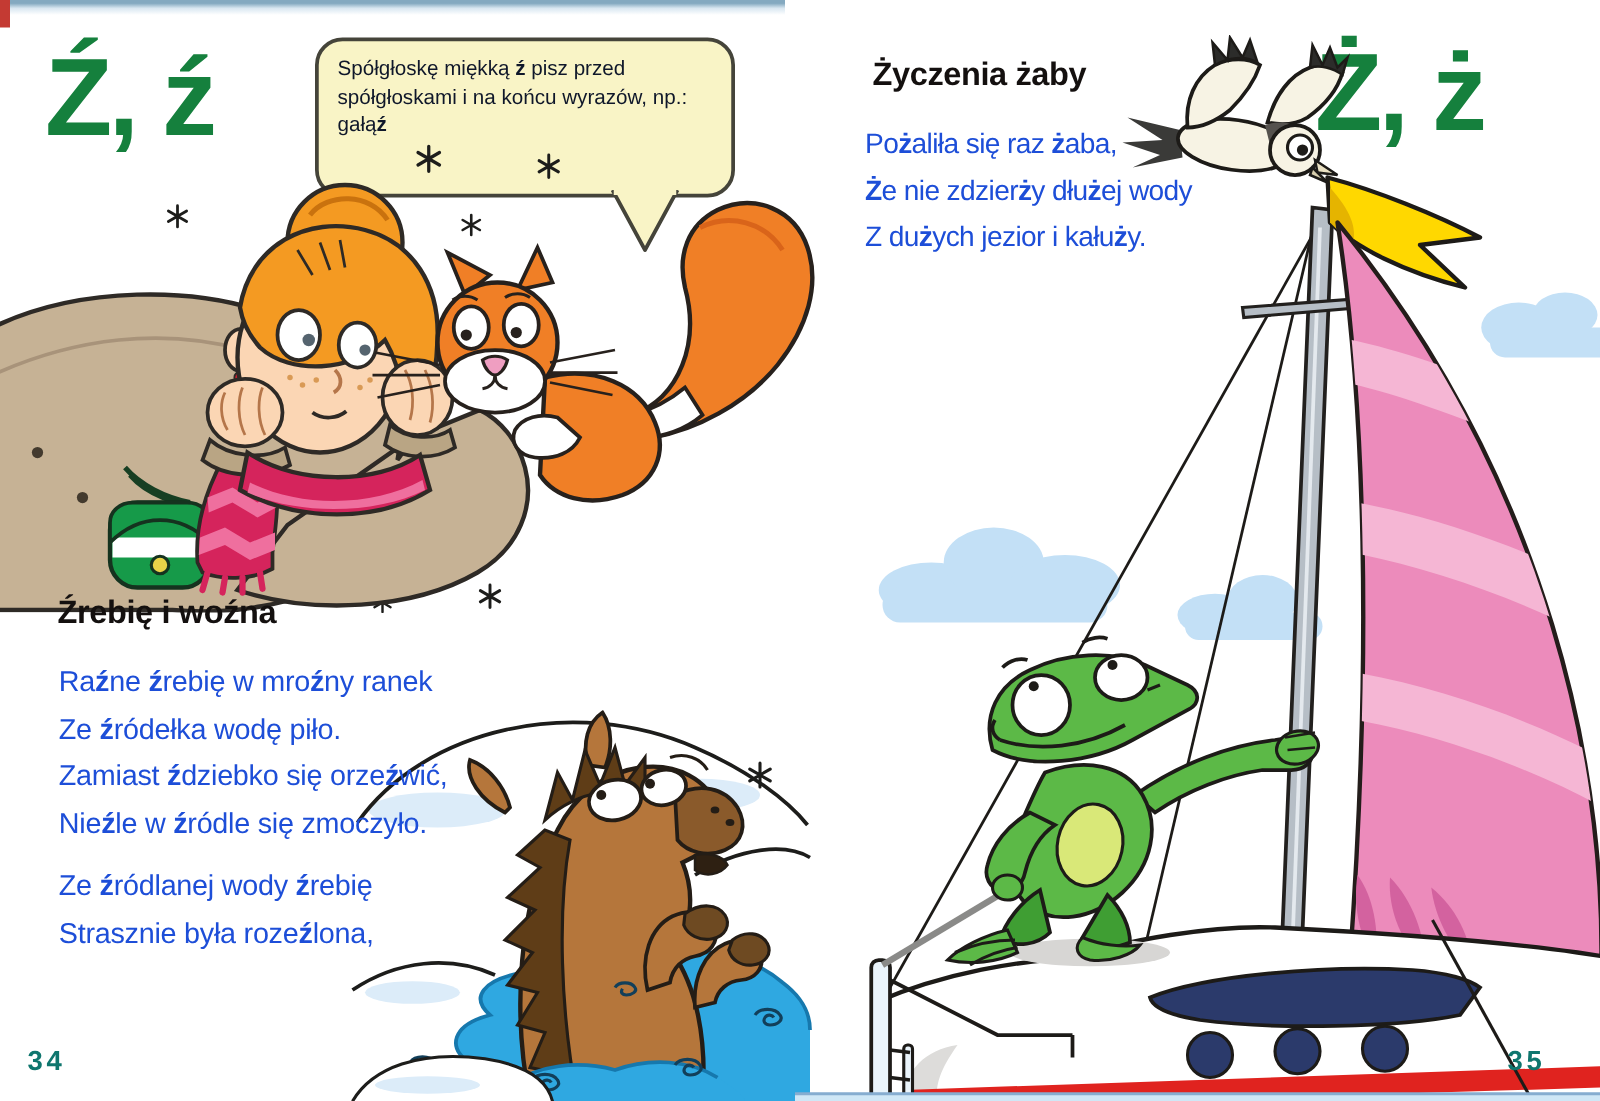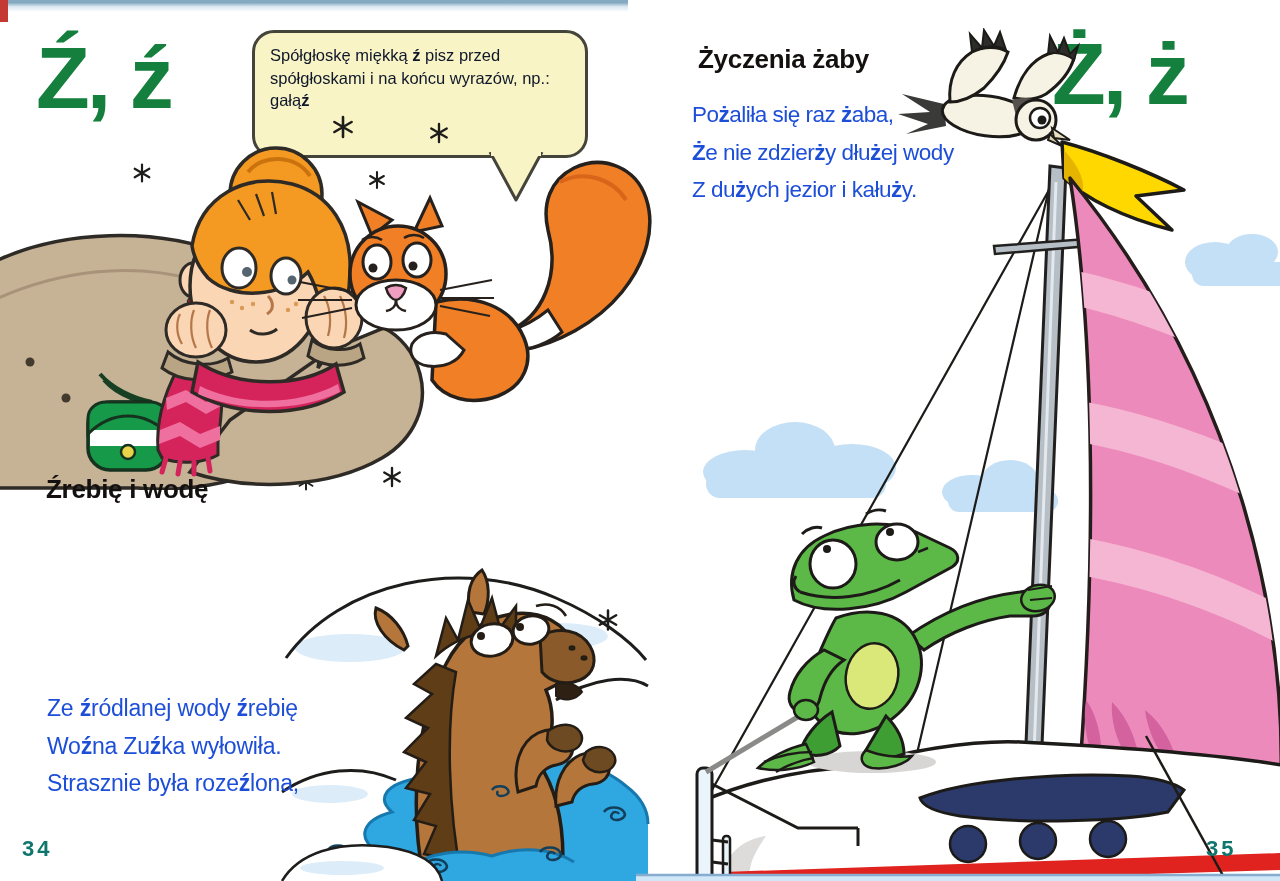--- a/index.html
+++ b/index.html
@@ -200,24 +200,29 @@
         <path d="M604 812 c4 -6 16 -6 20 0 c3 4 -2 8 -8 8 c-4 0 -6 -3 -4 -6 c2 -3 6 -2 7 0"></path>
         <path d="M492 790 c3 -5 13 -5 16 0 c2 3 -2 6 -7 6 c-3 0 -5 -2 -3 -5"></path>
       </g>
       <g>
         <path d="M282 881 C298 854 336 840 388 847 C420 852 438 864 442 881 Z" fill="#ffffff"></path>
         <path d="M282 881 C298 854 336 840 388 847 C420 852 438 864 442 881" fill="none" stroke="#1d1d1b" stroke-width="2.5"></path>
         <ellipse cx="342" cy="868" rx="42" ry="7" fill="#dcecf9"></ellipse>
       </g>
     </svg>
 
-    <div class="title" id="title-left">Źrebię i wodę</div>
+    <div class="title" id="title-left">Źrebię i woźna</div>
+    <div class="poem poem-l" id="stanza1-left">
+        <div class="line">Ra<b>ź</b>ne <b>ź</b>rebię w mro<b>ź</b>ny ranek</div>
+        <div class="line">Ze <b>ź</b>ródełka wodę piło.</div>
+        <div class="line">Zamiast <b>ź</b>dziebko się orze<b>ź</b>wić,</div>
+        <div class="line">Nie<b>ź</b>le w <b>ź</b>ródle się zmoczyło.</div>
+      </div>
     <div class="poem poem-l" id="stanza2-left">
         <div class="line">Ze <b>ź</b>ródlanej wody <b>ź</b>rebię</div>
-        <div class="line">Wo<b>ź</b>na Zu<b>ź</b>ka wyłowiła.</div>
         <div class="line">Strasznie była roze<b>ź</b>lona,</div>
       </div>
     <div class="pagenum" id="pagenum-left">34</div>
   </div>
 
   <div class="page-layer">
 
     <div class="letter-big" id="letter-right">Ż, ż</div>
 
     <svg class="scene" style="left:636px;top:28px;width:644px;height:853px" viewBox="636 28 644 853">

